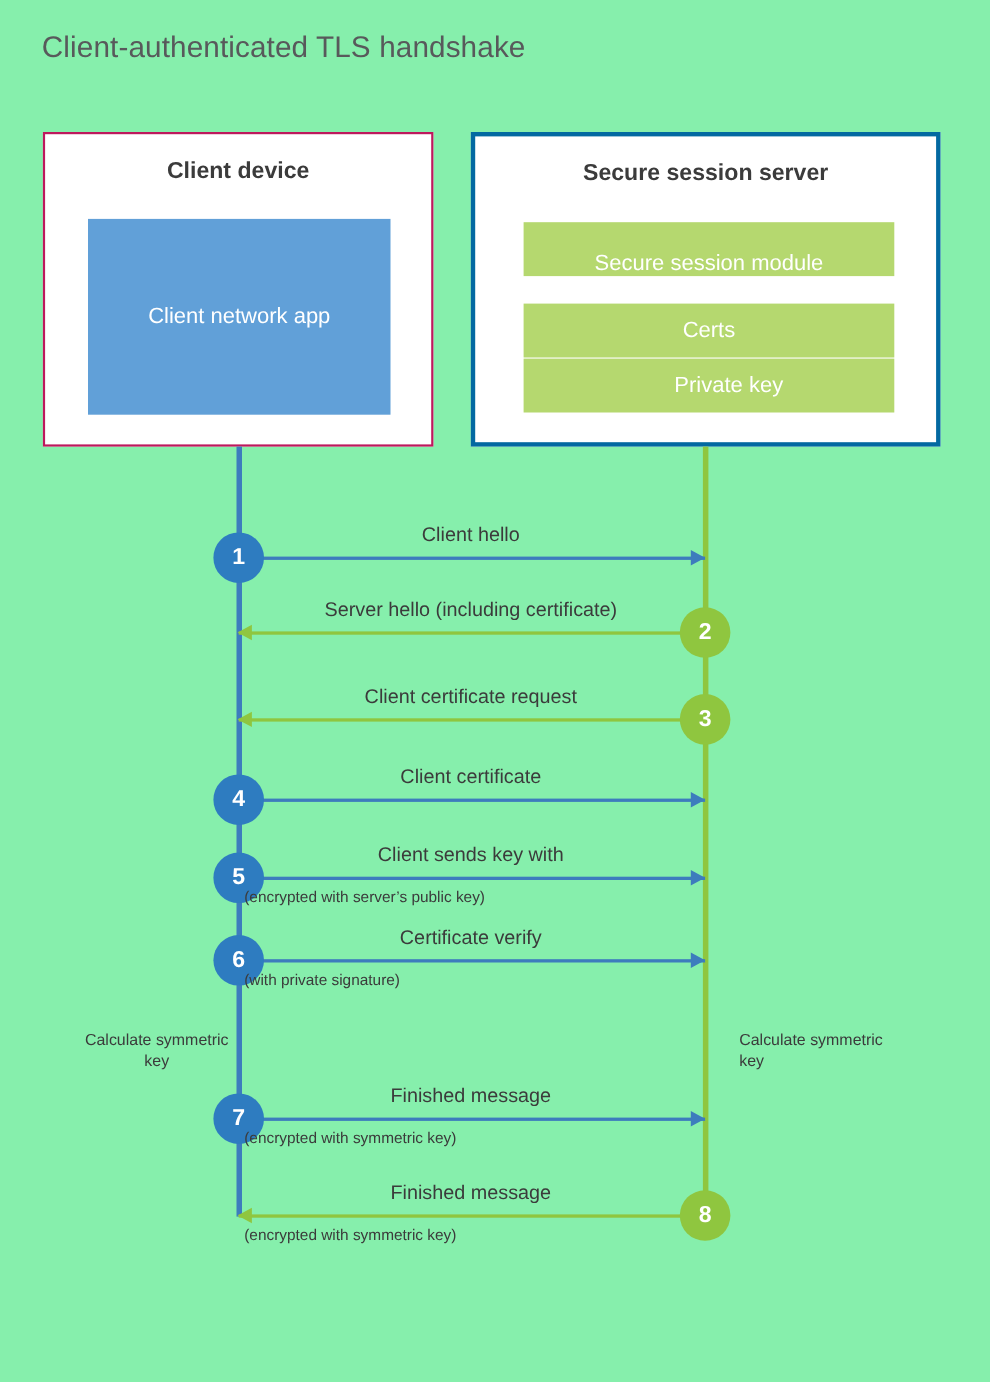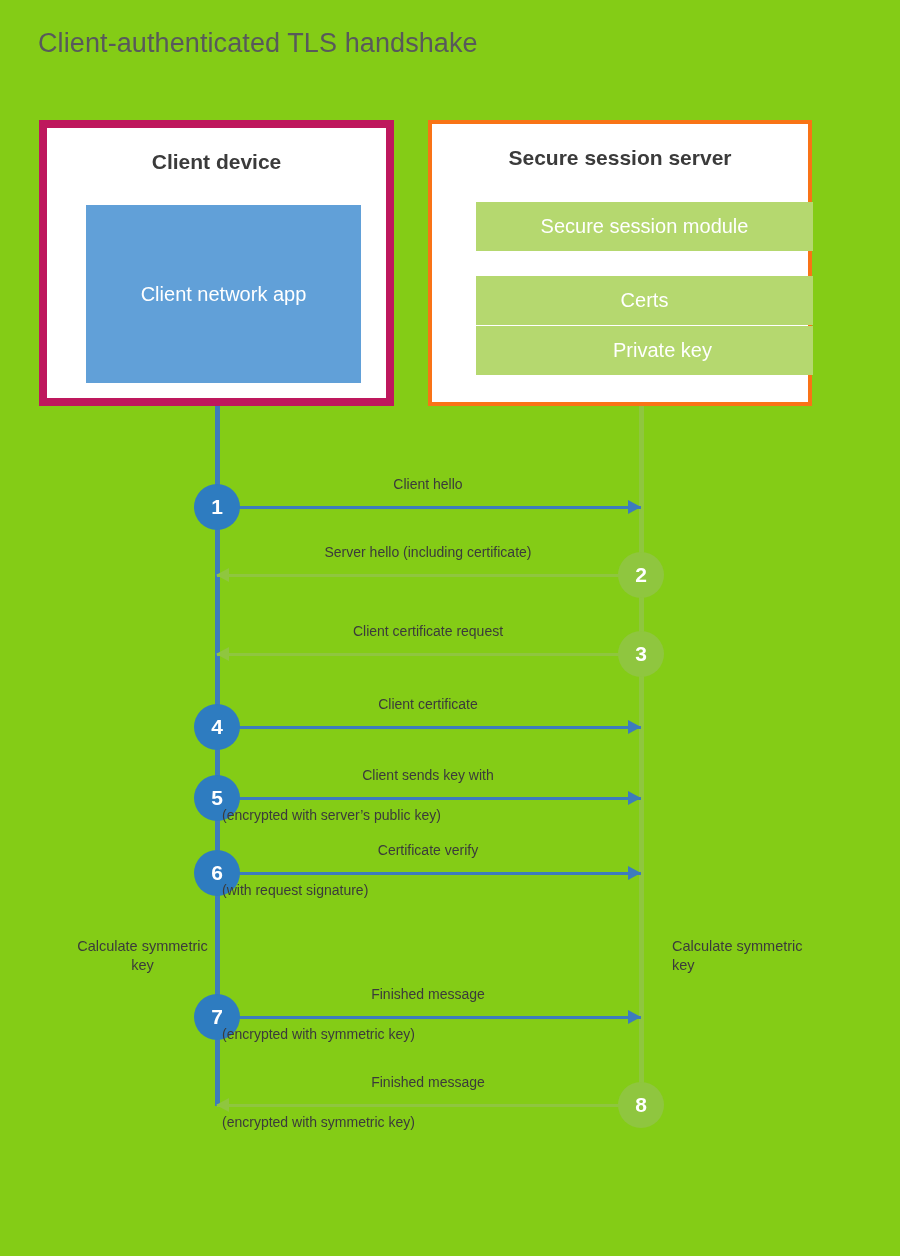--- a/index.html
+++ b/index.html
@@ -7,21 +7,21 @@
     width: 900px;
     height: 1256px;
     background: #ffffff;
     font-family: "Liberation Sans", sans-serif;
   }
   #canvas {
     position: relative;
     width: 900px;
     height: 1256px;
     overflow: hidden;
-    background: #84cc16;
+    background: #86efac;
   }
 
   
   #page-title {
     position: absolute;
     left: 38px;
     top: 28px;
     font-size: 27px;
     font-weight: 400;
     color: #58595b;
@@ -30,26 +30,26 @@
   }
 
   
   .node-box {
     position: absolute;
     background: #ffffff;
   }
   #client-box {
     left: 39px; top: 120px;
     width: 355px; height: 286px;
-    border: 8px solid #be185d;
+    border: 2px solid #be185d;
   }
   #server-box {
     left: 428px; top: 120px;
-    width: 384px; height: 286px;
-    border: 4px solid #f97316;
+    width: 427px; height: 286px;
+    border: 4px solid #0369a1;
   }
   .box-title {
     position: absolute;
     left: 0; right: 0;
     top: 22px;
     text-align: center;
     font-size: 21px;
     font-weight: 700;
     color: #3b3b3b;
   }
@@ -77,21 +77,21 @@
     width: 337px;
     height: 49px;
     background: #b5d86f;
     display: flex;
     align-items: center;
     justify-content: center;
     color: #ffffff;
     font-size: 20px;
     font-weight: 400;
   }
-  #server-bar-0 { top: 78px; }
+  #server-bar-0 { top: 78px; align-items: flex-end; }
   #server-bar-1 { top: 152px; align-items: center; }
   #server-bar-2 { top: 202px; padding-left: 36px; }
 
   
   .lifeline {
     position: absolute;
     width: 5px;
   }
   #client-lifeline {
     left: 215px;
@@ -151,21 +151,21 @@
   .step-circle.green-c { background: #8fc63f; }
   .step-circle.at-client { left: 194px; }
   .step-circle.at-server { left: 618px; }
 
   
   .msg-label {
     position: absolute;
     left: 222px;
     width: 412px;
     text-align: center;
-    font-size: 14px;
+    font-size: 18px;
     color: #3b3b3b;
     top: -31px;
     white-space: nowrap;
   }
   .msg-sub {
     position: absolute;
     left: 222px;
     width: 412px;
     text-align: left;
     font-size: 14px;
@@ -251,21 +251,21 @@
         <div class="arrow-head" style="left: 628px;"></div>
         <div class="step-circle blue-c at-client">5</div>
         <div class="msg-label">Client sends key with</div>
         <div class="msg-sub">(encrypted with server’s public key)</div>
       </div>
       <div class="msg-row blue dir-right" style="top: 873px;">
         <div class="arrow-shaft" style="left: 217px; width: 424px;"></div>
         <div class="arrow-head" style="left: 628px;"></div>
         <div class="step-circle blue-c at-client">6</div>
         <div class="msg-label">Certificate verify</div>
-        <div class="msg-sub">(with request signature)</div>
+        <div class="msg-sub">(with private signature)</div>
       </div>
       <div class="msg-row blue dir-right" style="top: 1017px;">
         <div class="arrow-shaft" style="left: 217px; width: 424px;"></div>
         <div class="arrow-head" style="left: 628px;"></div>
         <div class="step-circle blue-c at-client">7</div>
         <div class="msg-label">Finished message</div>
         <div class="msg-sub">(encrypted with symmetric key)</div>
       </div>
       <div class="msg-row green dir-left" style="top: 1105px;">
         <div class="arrow-shaft" style="left: 217px; width: 424px;"></div>

